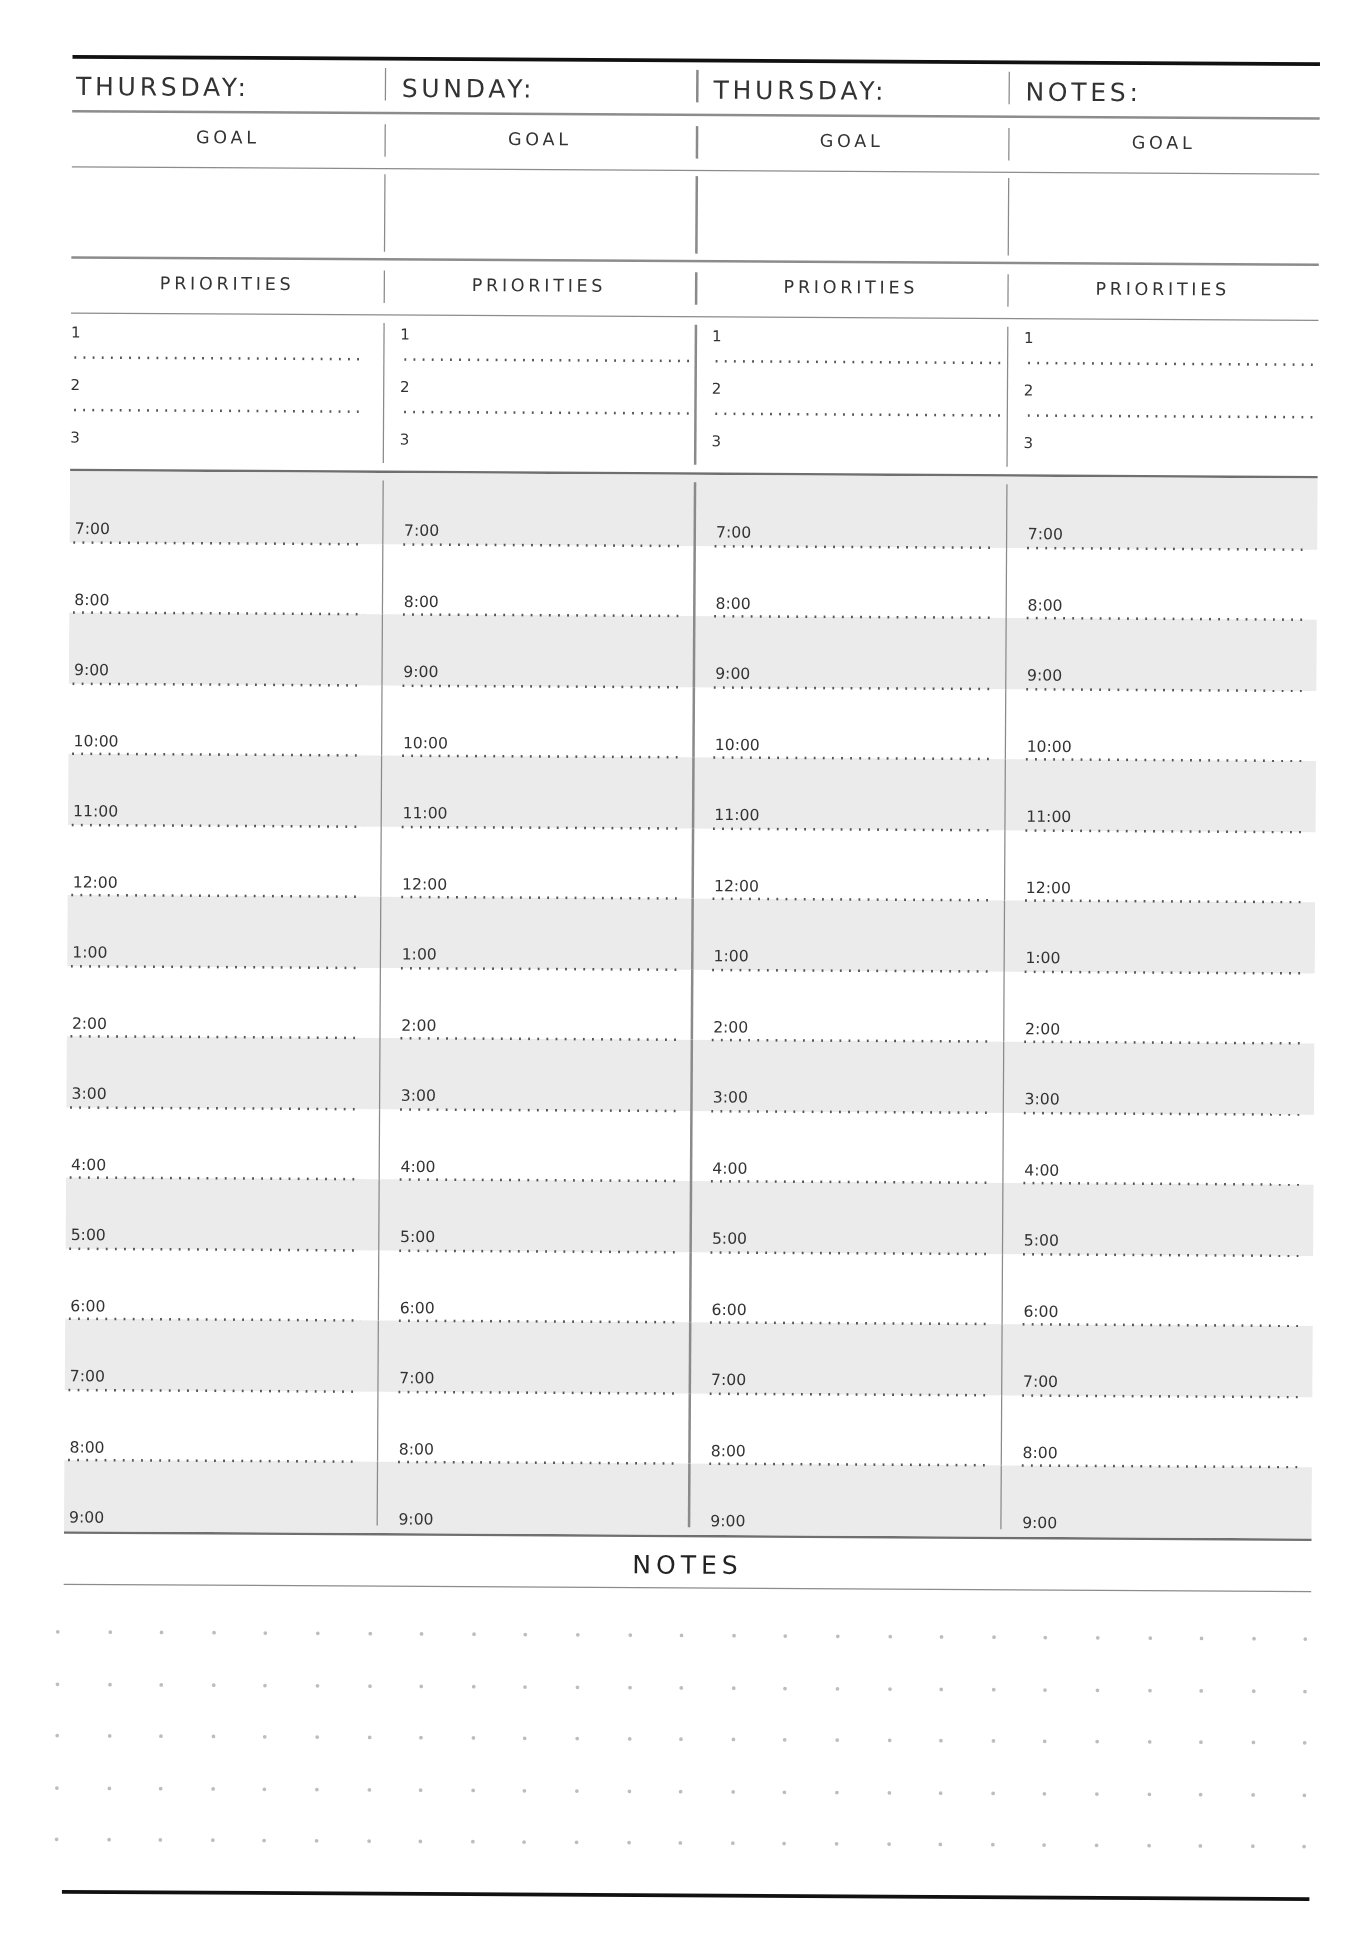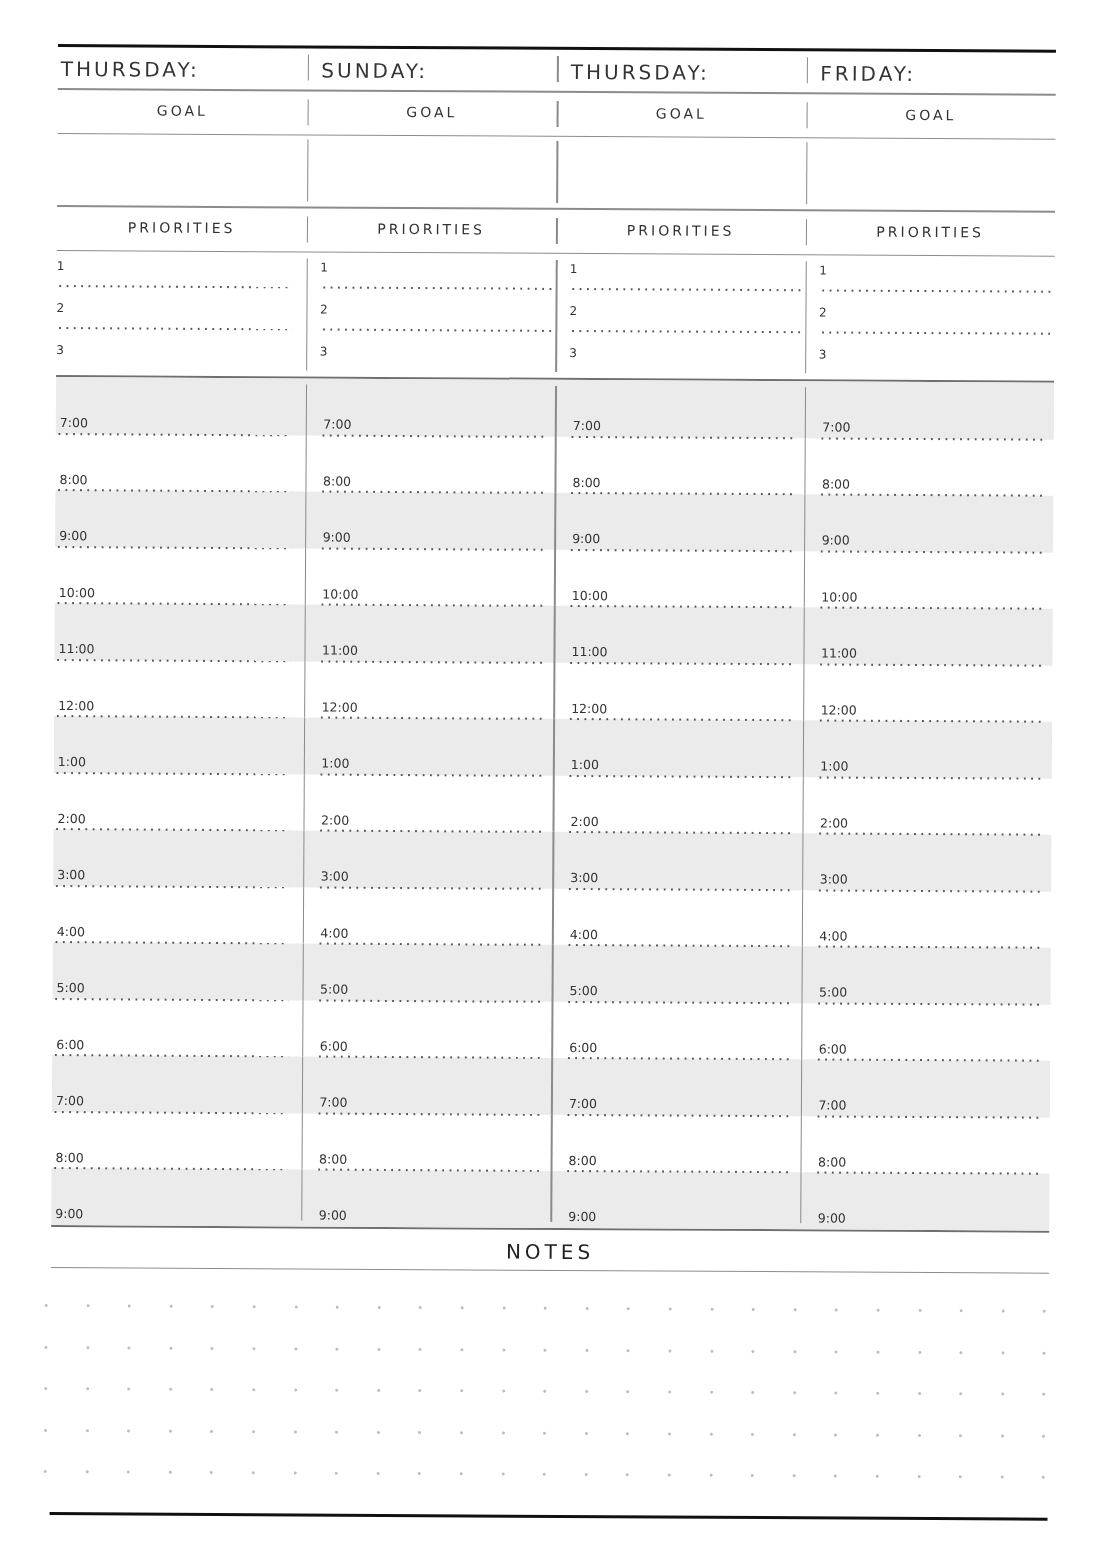--- a/index.html
+++ b/index.html
@@ -64,21 +64,21 @@
       <div class="col">
           <span class="dayname">THURSDAY:</span>
         </div>
       <div class="col">
           <span class="dayname">SUNDAY:</span>
         </div>
       <div class="col">
           <span class="dayname">THURSDAY:</span>
         </div>
       <div class="col">
-          <span class="dayname">FRIDAY:</span>
+          <span class="dayname">NOTES:</span>
         </div>
     </div>
     <div class="hline"></div>
 
     <div class="row labelrow">
       <div class="col">
           <span class="label">GOAL</span>
         </div>
       <div class="col">
           <span class="label">GOAL</span>

